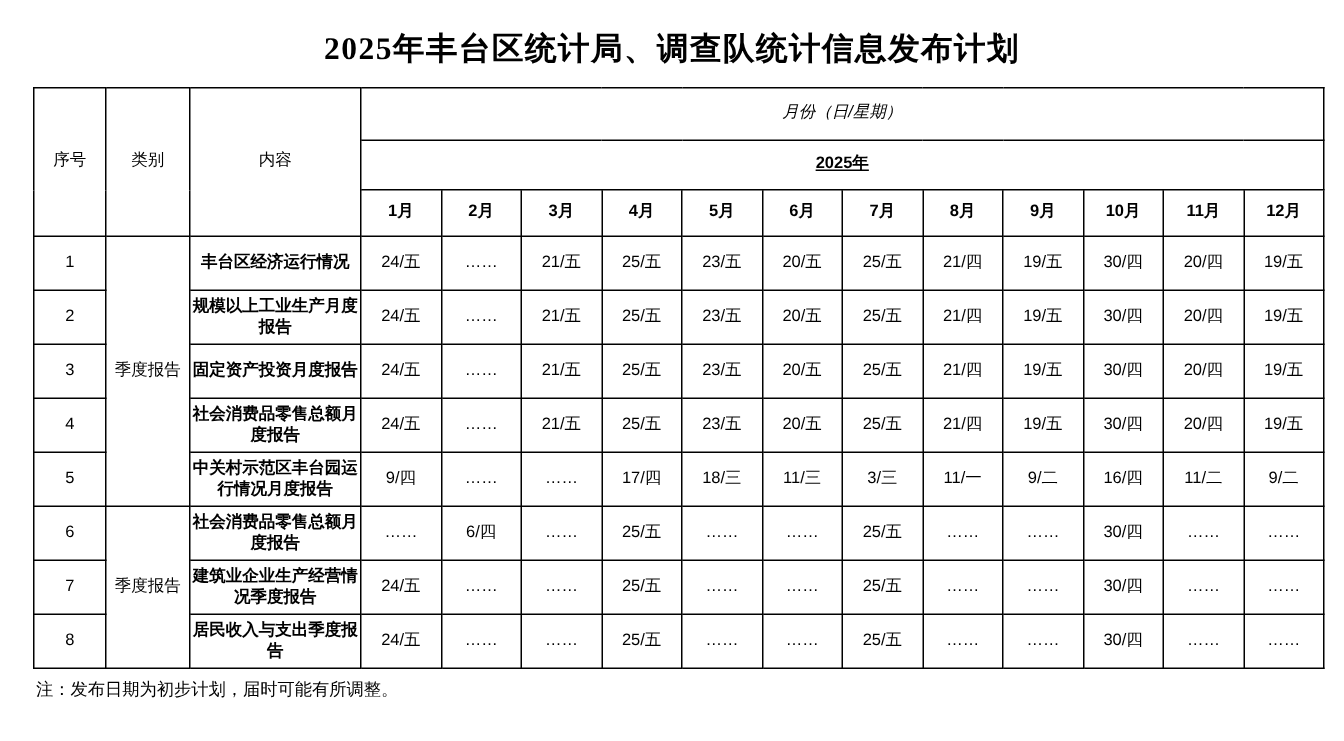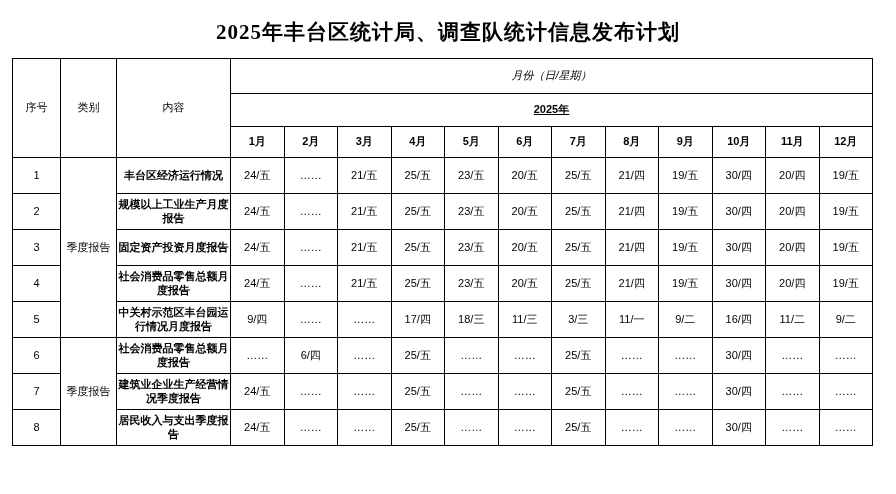--- a/index.html
+++ b/index.html
@@ -12,21 +12,21 @@
     height: 494px;
     font-family: "Liberation Sans", sans-serif;
     color: #000000;
     overflow: hidden;
   }
   .page {
     width: 896px;
     height: 494px;
     position: relative;
     box-sizing: border-box;
-    padding: 0 12px;
+    padding: 0 22px;
   }
   .doc-title {
     text-align: center;
     font-family: "Liberation Serif", serif;
     font-size: 21px;
     font-weight: bold;
     letter-spacing: 1px;
     padding-top: 18px;
     padding-bottom: 12px;
   }
@@ -276,14 +276,15 @@
         <td class="val">……</td>
         <td class="val">……</td>
         <td class="val">30/四</td>
         <td class="val">……</td>
         <td class="val">……</td>
       </tr>
 
     </tbody>
   </table>
 
+  <div class="note">注：发布日期为初步计划，届时可能有所调整。</div>
 
 </div>
 
 </body></html>

